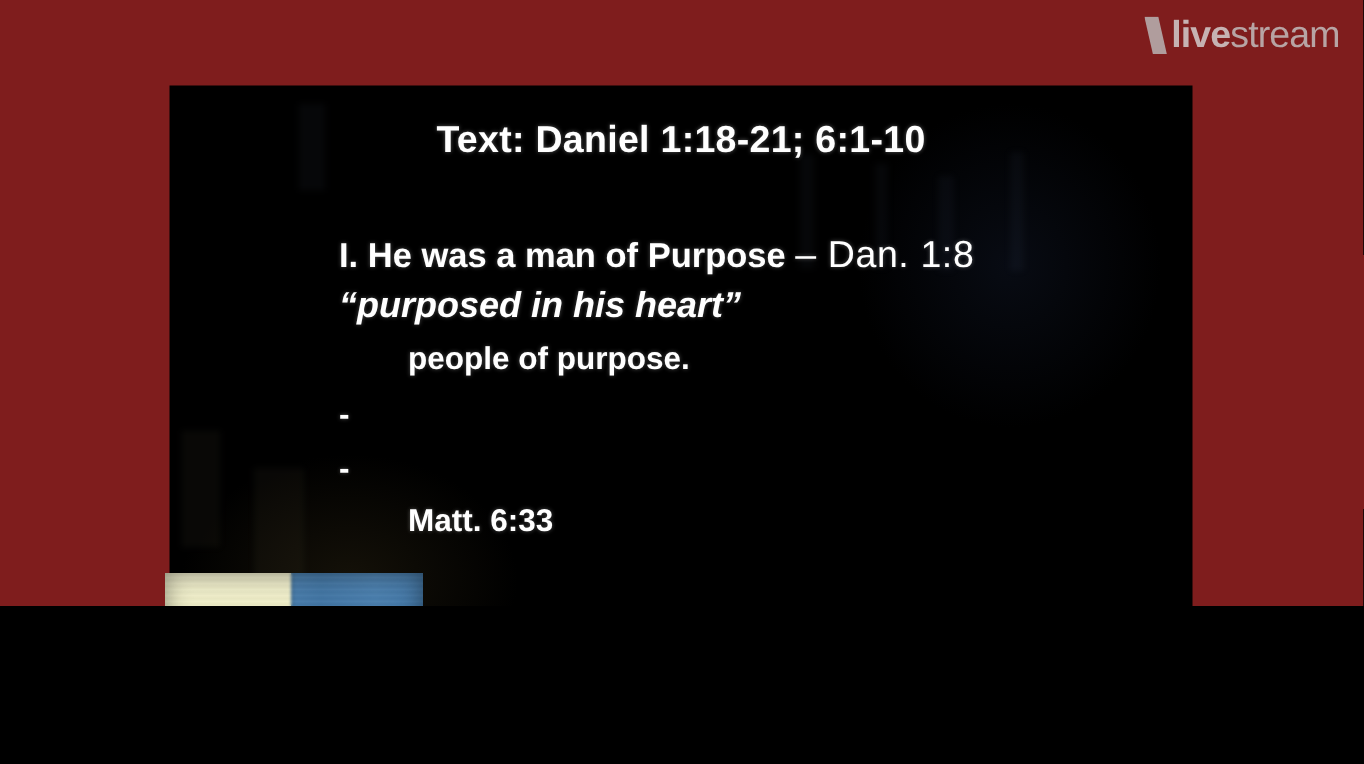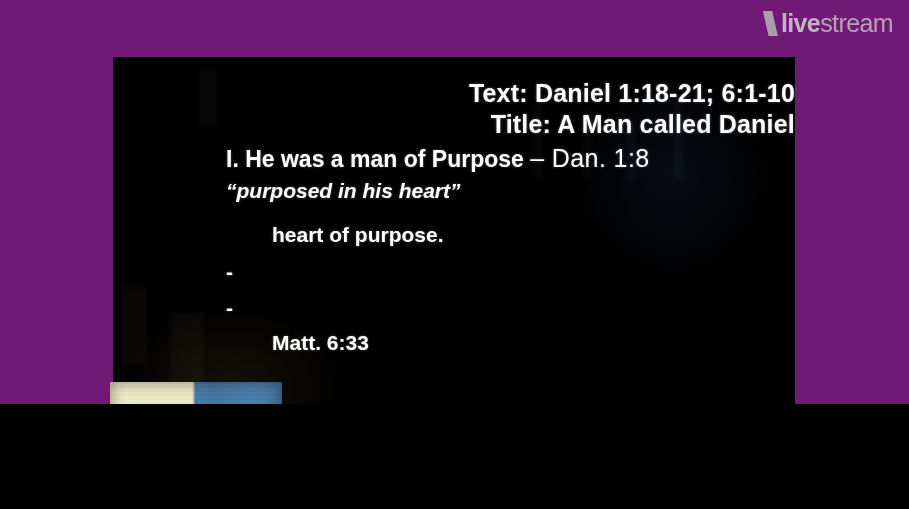--- a/index.html
+++ b/index.html
@@ -9,21 +9,21 @@
     background: #000;
   }
   body {
     font-family: "Liberation Sans", sans-serif;
   }
 
   #stage {
     position: relative;
     width: 909px;
     height: 404px;
-    background: #701a75;
+    background: #7f1d1d;
     overflow: hidden;
   }
 
   
   .slide-surface {
     position: absolute;
     left: 113px;
     top: 57px;
     width: 682px;
     height: 452px;
@@ -95,53 +95,52 @@
     text-align: center;
   }
   .headline {
     font-size: 25px;
     font-weight: 700;
     letter-spacing: 0.2px;
     line-height: 1.24;
     color: #ffffff;
     text-shadow: 0 0 3px rgba(255,255,255,0.35);
     white-space: nowrap;
-    text-align: right;
   }
   .headline.indent-2 { padding-left: 16px; }
 
   .body-block {
     position: absolute;
     left: 226px;
-    top: 146px;
+    top: 158px;
     width: 600px;
   }
 
   .point-line {
     font-size: 23px;
     font-weight: 700;
     line-height: 1.0;
     white-space: nowrap;
     text-shadow: 0 0 3px rgba(255,255,255,0.30);
     margin-bottom: 9px;
   }
   .point-line .ref {
     font-weight: 400;
     font-size: 25px;
     letter-spacing: 0.4px;
   }
 
   .quote-line {
-    font-size: 21px;
+    font-size: 24px;
     font-weight: 700;
     font-style: italic;
     line-height: 1.0;
     white-space: nowrap;
     text-shadow: 0 0 3px rgba(255,255,255,0.30);
-    margin-bottom: 20px;
+    margin-bottom: 10px;
   }
 
   .stmt-line {
     font-size: 21px;
     font-weight: 700;
     line-height: 1.32;
     white-space: nowrap;
     text-shadow: 0 0 3px rgba(255,255,255,0.30);
   }
   .stmt-line.indent { padding-left: 46px; }
@@ -391,30 +390,29 @@
 
   <div class="watermark">
     <span class="wm-mark"></span>
     <span class="wm-text"><span class="bold">live</span><span class="light">stream</span></span>
   </div>
 
   <div class="slide-text">
 
     <div class="headline-block">
       <div class="headline">Text: Daniel 1:18-21; 6:1-10</div>
-      <div class="headline indent-2">Title: A Man called Daniel</div>
     </div>
 
     <div class="body-block">
 
       <div class="point-line"><span>I. He was a man of Purpose </span><span class="ref">– Dan. 1:8</span></div>
 
       <div class="quote-line">“purposed in his heart”</div>
 
-      <div class="stmt-line indent">heart of purpose.</div>
+      <div class="stmt-line indent">people of purpose.</div>
 
       <div class="bullet-row">
         <div class="bullet-dash">-</div>
       </div>
 
       <div class="bullet-row">
         <div class="bullet-dash">-</div>
       </div>
 
       <div class="scripture-line">Matt. 6:33</div>

